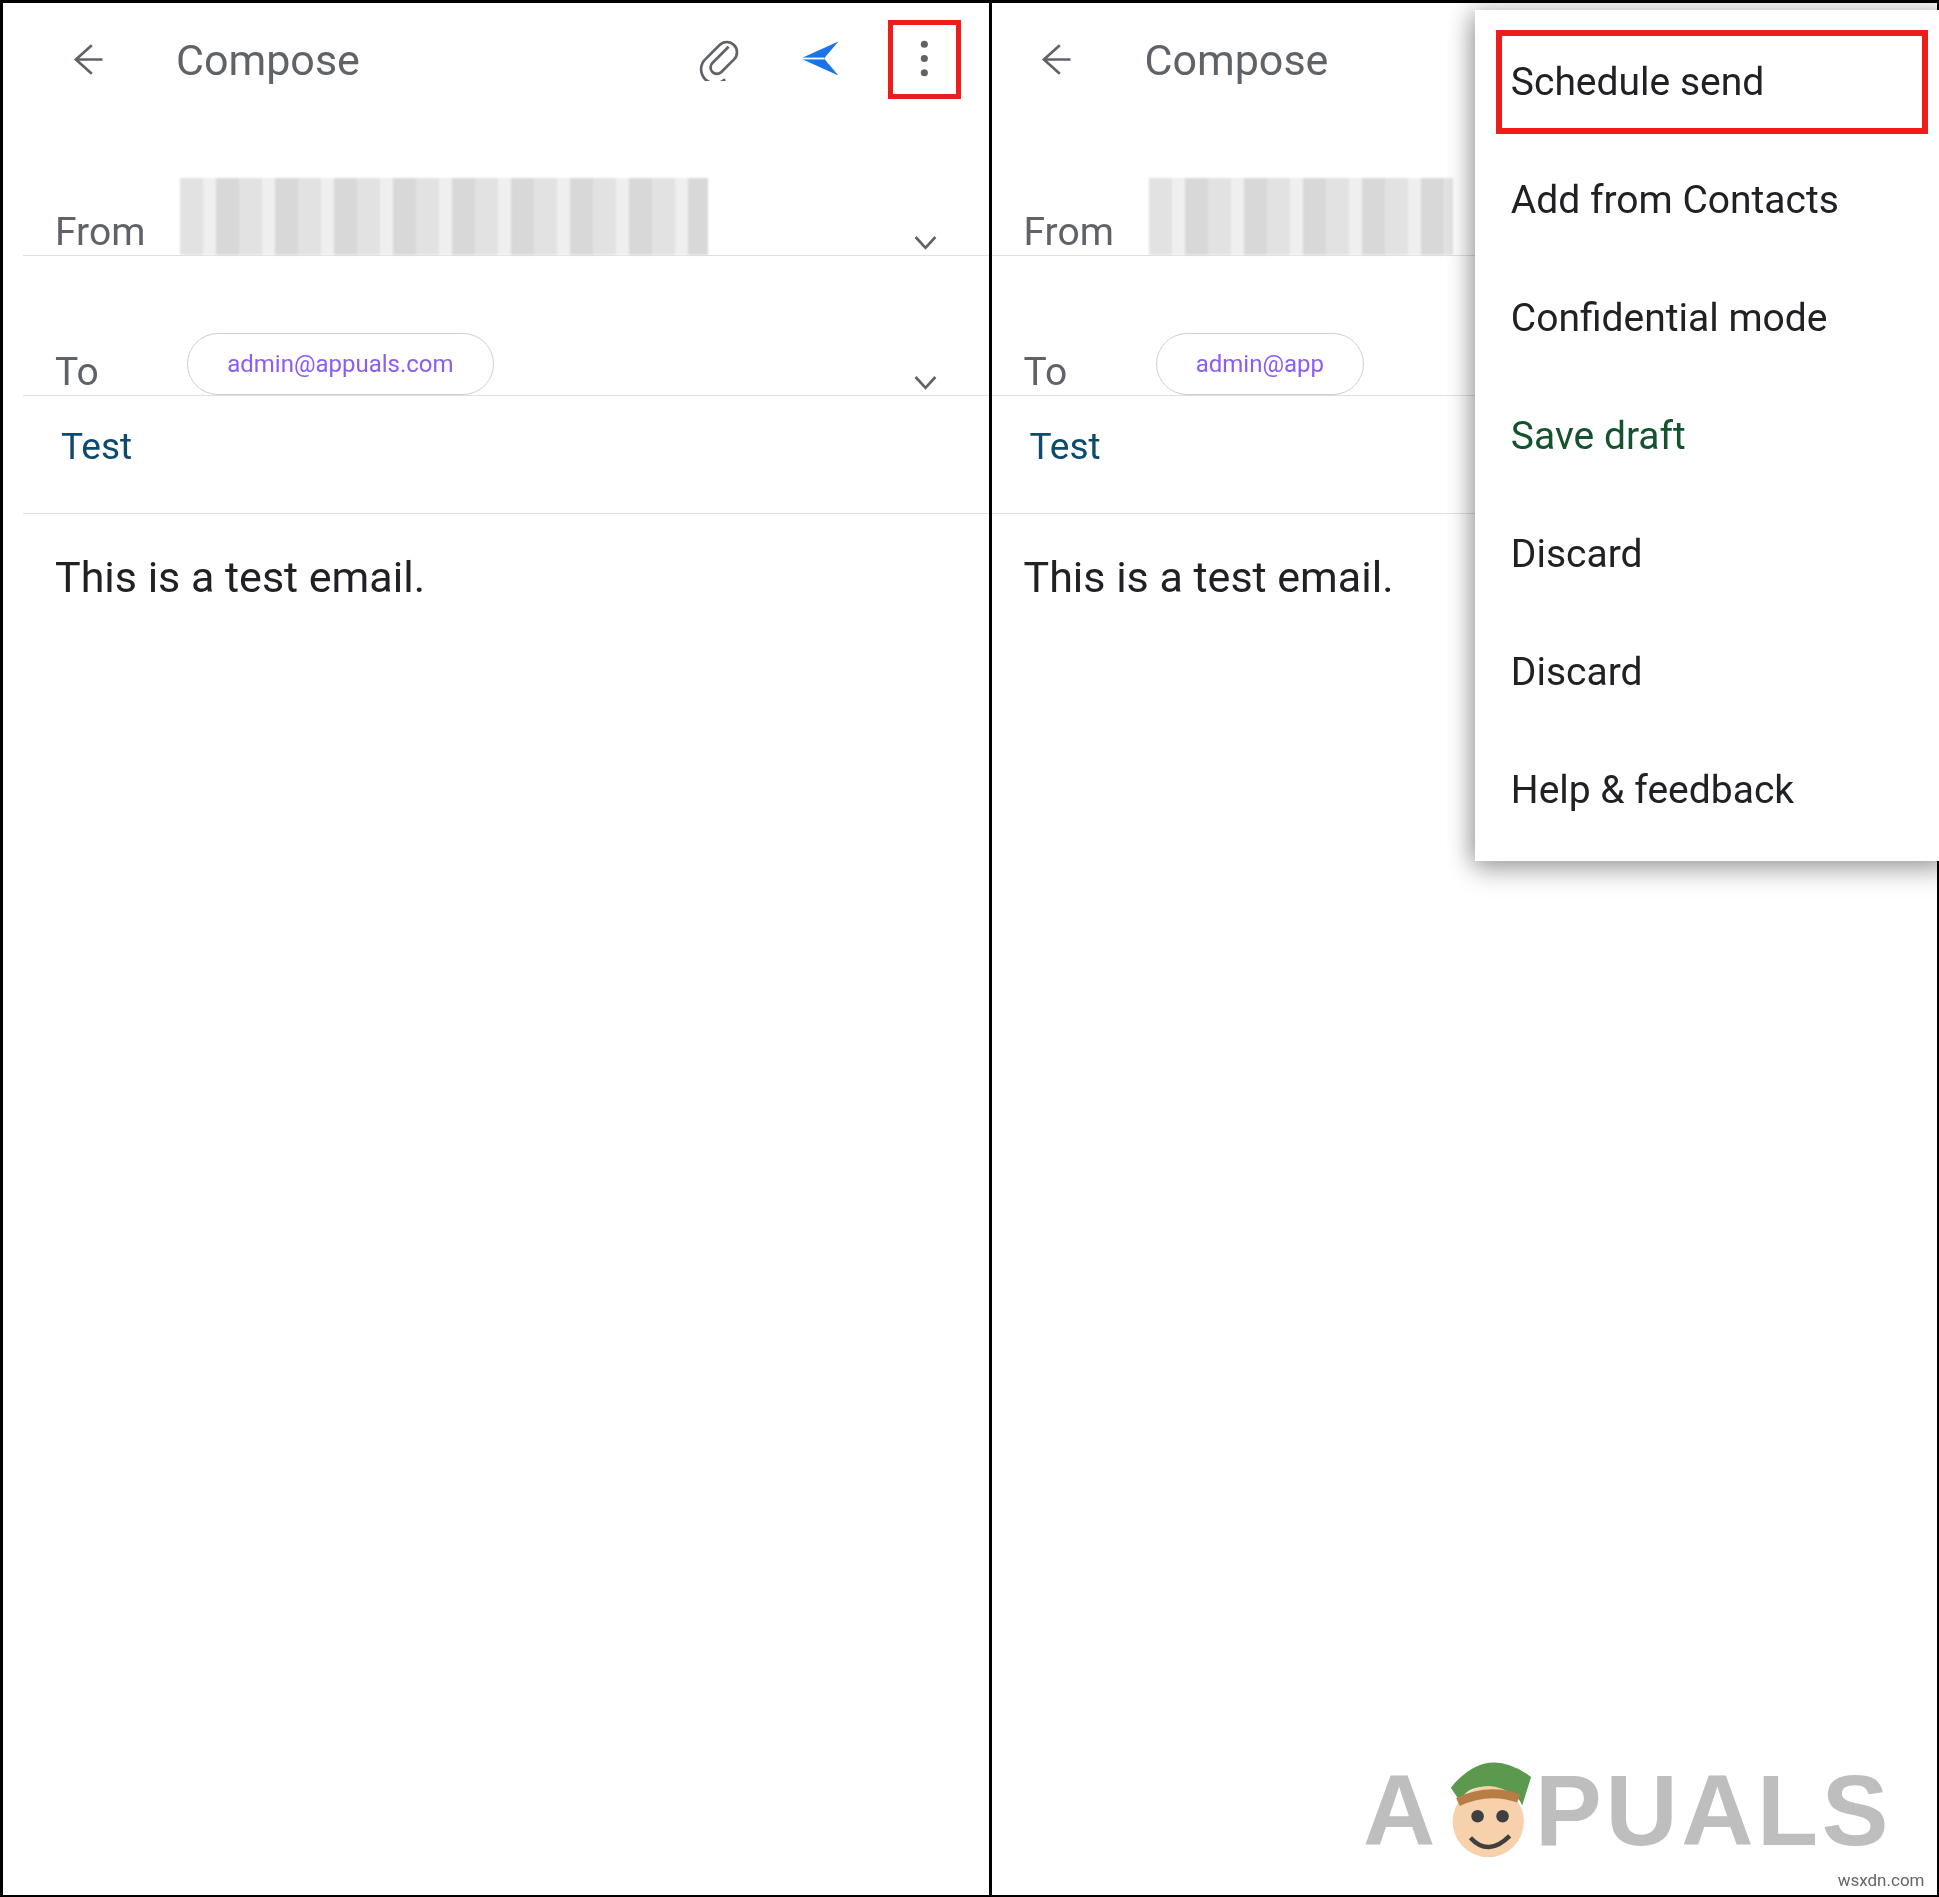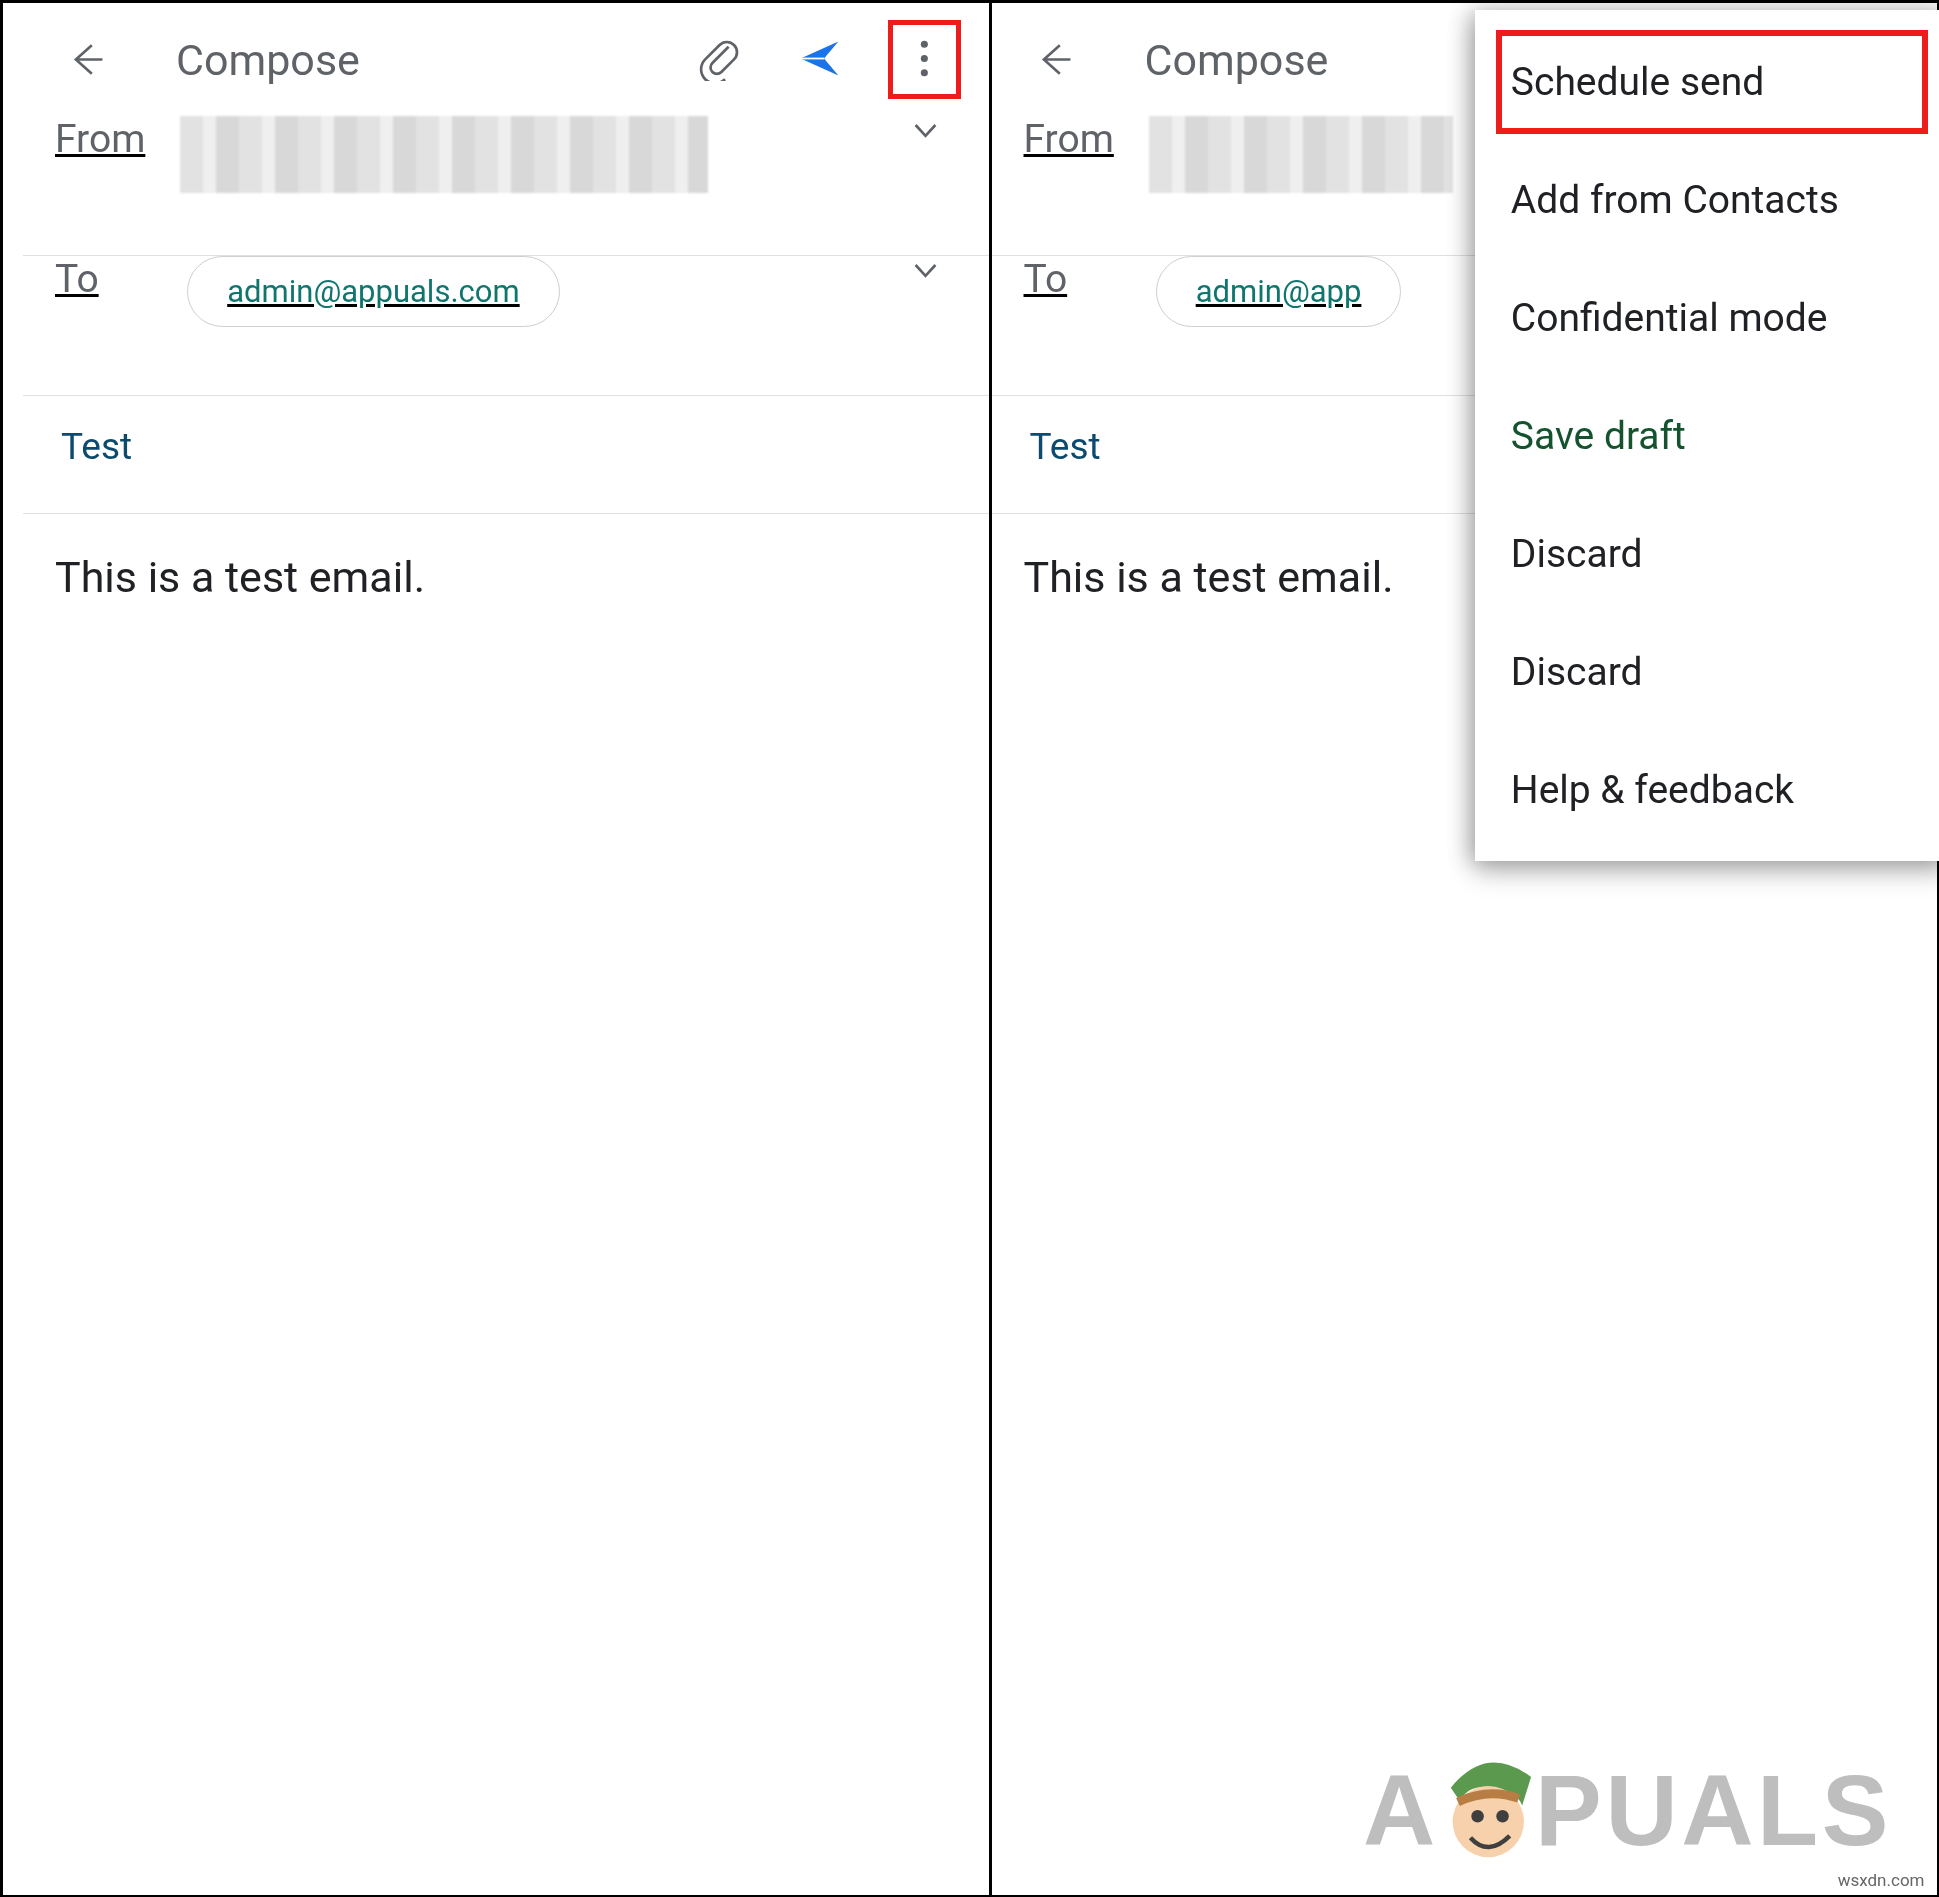--- a/index.html
+++ b/index.html
@@ -15,31 +15,31 @@
     .back-btn svg { width: 39px; height: 39px; fill: none; stroke: #5f6368; stroke-width: 3; }
     .compose-title { margin-left: 63px; font-size: 43px; color: #5f6368; flex: 1; }
     .top-actions { display: flex; align-items: center; gap: 54px; margin-left: auto; }
     .attach-icon svg { width: 45px; height: 45px; fill: none; stroke: #5f6368; stroke-width: 3; }
     .send-icon svg { width: 45px; height: 45px; fill: #1a73e8; }
     .more-wrap { position: relative; padding: 5.4px 12.5px; }
     .more-icon svg { width: 10.7px; height: 39px; }
     .more-wrap.boxed { outline: 5.4px solid #ef1c1c; outline-offset: 3.6px; padding: 10.7px 23px; }
 
     
-    .row { display: flex; align-items: flex-start; height: 140px; padding: 0 32px; border-bottom: 1.8px solid #e0e0e0; text-decoration: underline; }
+    .row { display: flex; align-items: flex-end; height: 140px; padding: 0 32px; border-bottom: 1.8px solid #e0e0e0; }
     .row-label { font-size: 39px; color: #5f6368; width: 125px; }
     .row-mid { flex: 1; display: flex; align-items: center; }
     .row-right { width: 63px; display: flex; justify-content: center; }
     .chev { }
     .chev svg { width: 27px; height: 27px; stroke: #5f6368; stroke-width: 3; fill: none; }
 
     .redact { width: 528px; height: 77px; background: repeating-linear-gradient(90deg, #e2e2e2 0 23px, #efefef 23px 36px, #d8d8d8 36px 59px); filter: blur(0.9px); }
     .redact2 { width: 304px; height: 77px; background: repeating-linear-gradient(90deg, #e2e2e2 0 23px, #efefef 23px 36px, #d8d8d8 36px 59px); filter: blur(0.9px); }
 
-    .chip { border: 1.8px solid #cfcfcf; border-radius: 895px; padding: 16px 39px; font-size: 31px; color: #0f766e; display: inline-flex; align-items: center; margin-left: 7.2px; }
+    .chip { border: 1.8px solid #cfcfcf; border-radius: 895px; padding: 16px 39px; font-size: 24px; color: #8b5cf6; display: inline-flex; align-items: center; margin-left: 7.2px; }
 
     .subject-row { height: 118px; padding: 29px 38px 18px; border-bottom: 1.8px solid #e0e0e0; }
     .subject-text { font-size: 37px; color: #0c4a6e; }
     .body-area { padding: 38px 32px 0; }
     .body-text { font-size: 43px; color: #202124; }
 
     
     .menu { position: absolute; top: 7.2px; right: 7.2px; width: 475px; background: #fff; box-shadow: -5.4px 0 21.5px rgba(0,0,0,0.25), 0 10.7px 25px rgba(0,0,0,0.25); padding: 12.5px 0; z-index: 50; }
     .menu-item { height: 118px; display: flex; align-items: center; padding: 0 36px; font-size: 39px; color: #202124; cursor: pointer; }
     .menu-item.disabled { color: #14532d; cursor: default; }

